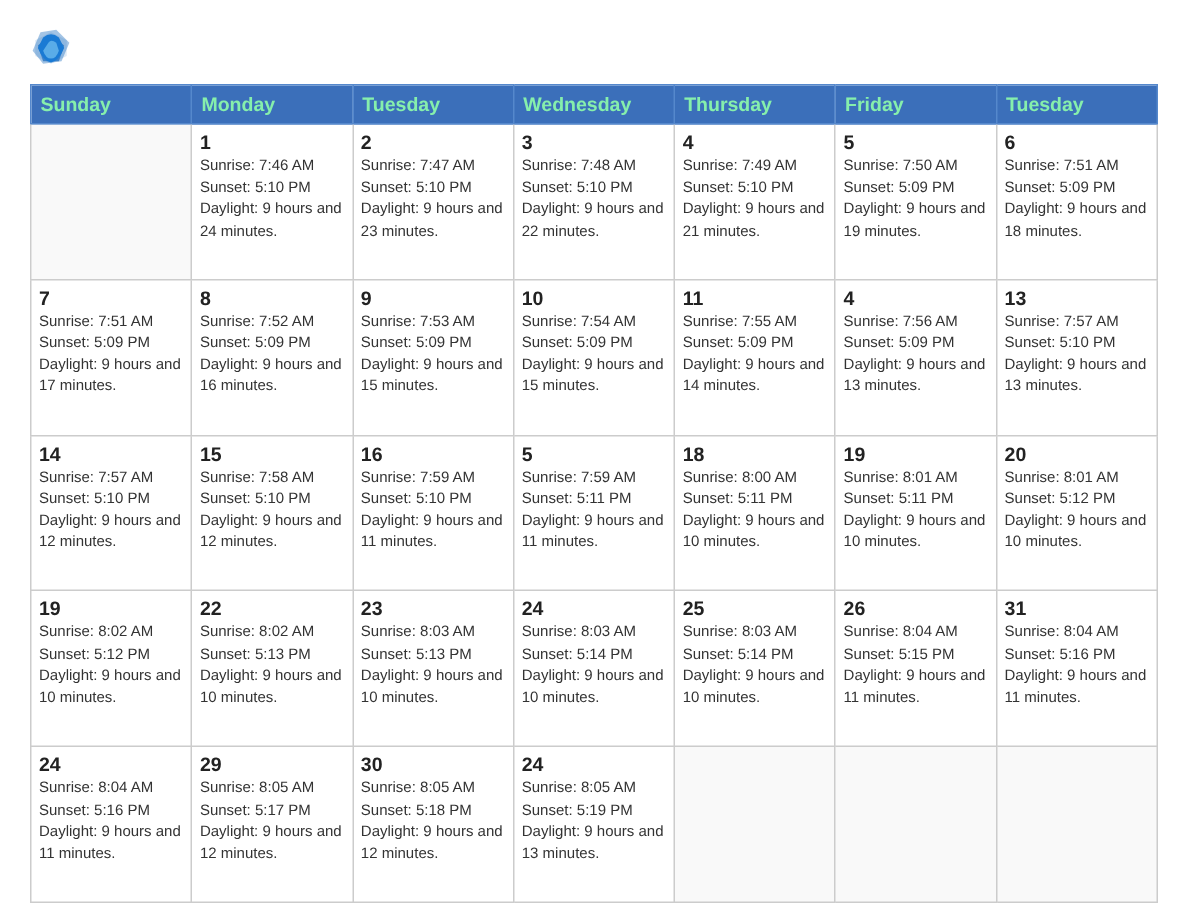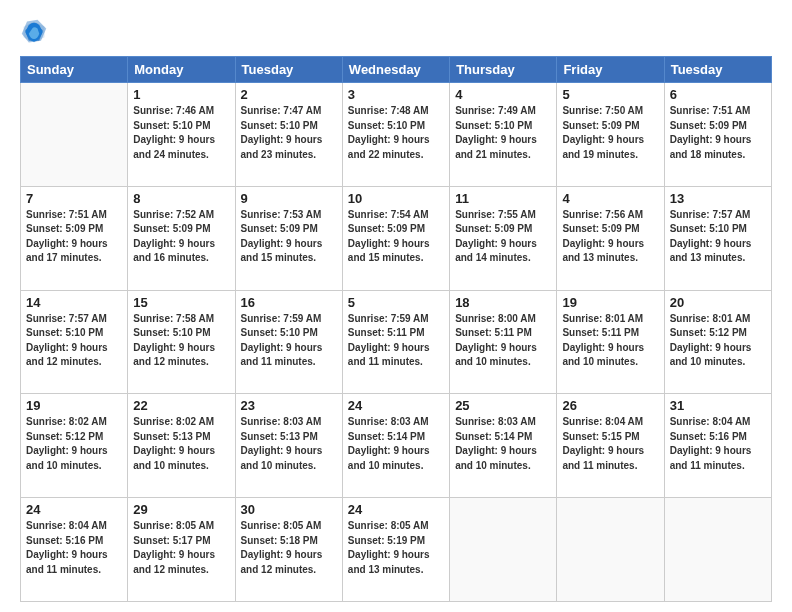--- a/index.html
+++ b/index.html
@@ -53,21 +53,21 @@
       color: #444;
       margin-top: 2px;
     }
     .calendar {
       width: 100%;
       border-collapse: collapse;
       flex: 1;
     }
     .calendar th {
       background-color: #3b6fba;
-      color: #ffffff;
+      color: #86efac;
       text-align: left;
       padding: 5px 6px;
       font-size: 13px;
       font-weight: bold;
       border: 1px solid #5588cc;
     }
     .calendar td {
       border: 1px solid #ccc;
       vertical-align: top;
       padding: 4px 5px;
@@ -80,21 +80,20 @@
       font-size: 13px;
       font-weight: bold;
       color: #222;
       display: block;
       margin-bottom: 2px;
     }
     .day-info {
       font-size: 10px;
       color: #333;
       line-height: 1.45;
-      font-weight: bold;
     }
     .empty-cell {
       background: #f9f9f9;
     }
   </style>
 </head>
 <body>
 
 <div class="page">
   <div class="header">

